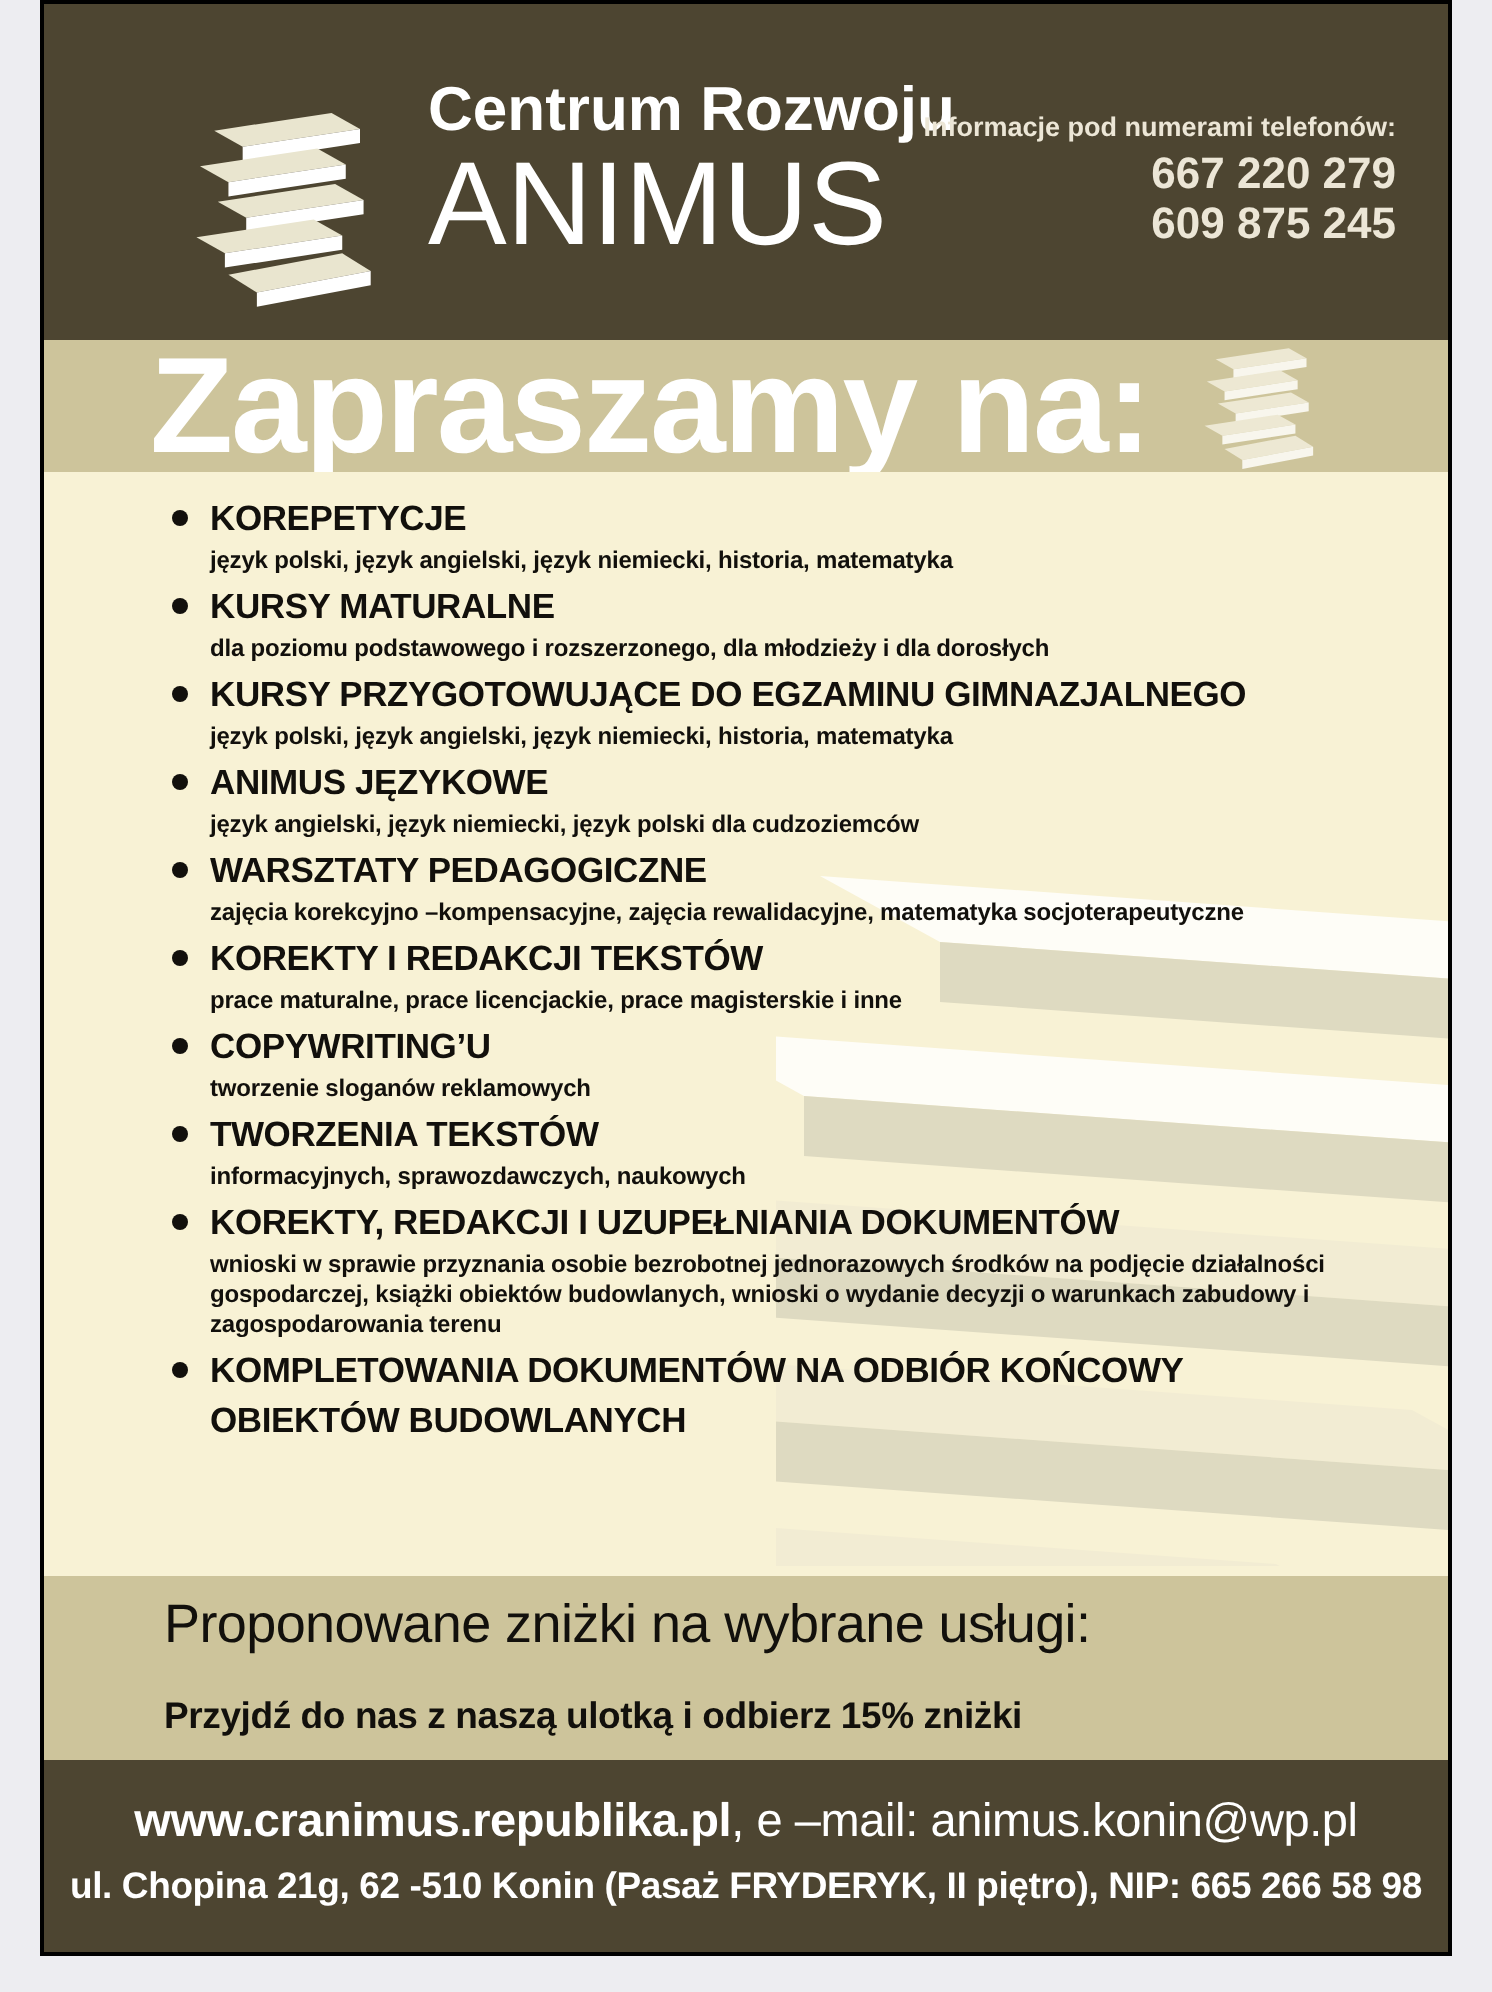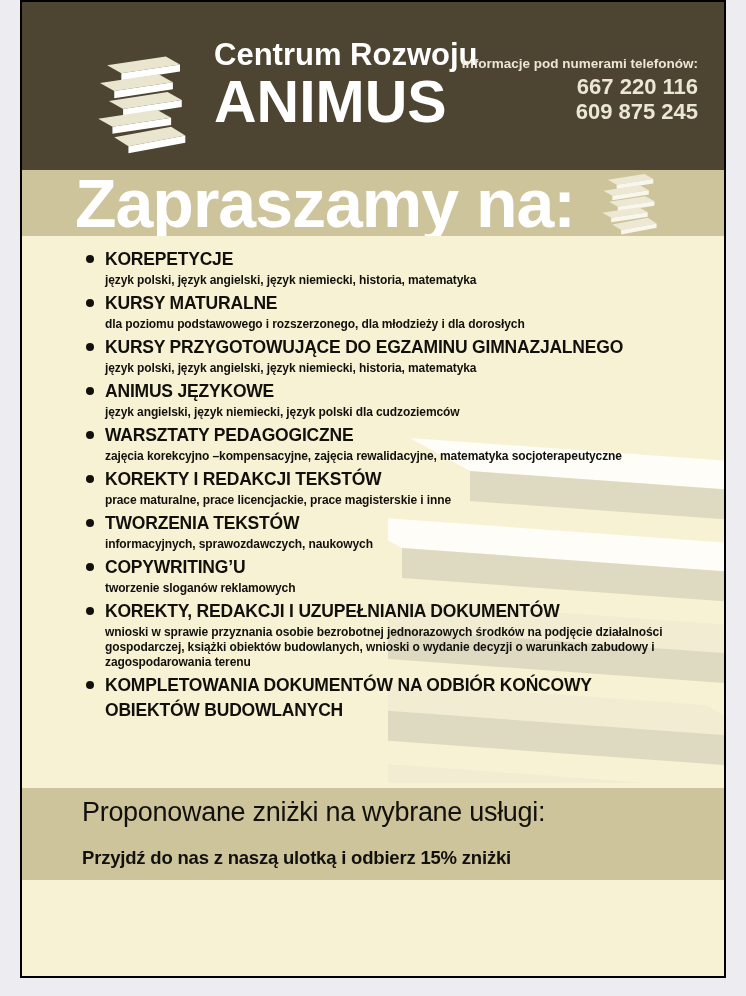--- a/index.html
+++ b/index.html
@@ -18,21 +18,21 @@
     position:absolute;left:20px;top:0;width:706px;height:978px;
     border:2px solid #000;background:var(--cream);
     display:flex;flex-direction:column;overflow:hidden;
   }
   
   .hdr{position:relative;height:168px;background:var(--brown);flex:0 0 auto;}
   .logo{position:absolute;left:62px;top:42px;width:112px;height:112px;
     --bt:#e9e5cf;--bf:#ffffff;}
   .brand{position:absolute;left:192px;top:36px;color:#fff;}
   .brand-top{font-size:31px;font-weight:bold;letter-spacing:0px;line-height:1.1;}
-  .brand-main{font-size:59px;font-weight:bold;letter-spacing:0px;line-height:0.95;margin-top:2px;}
+  .brand-main{font-size:59px;font-weight:normal;letter-spacing:0px;line-height:0.95;margin-top:2px;}
   .phones{position:absolute;right:26px;top:54px;text-align:right;color:var(--phoneCream);}
   .ph-label{font-size:13.5px;font-weight:bold;margin-bottom:3px;}
   .ph-num{font-size:22px;font-weight:bold;line-height:1.15;}
   
   .band{position:relative;height:66px;background:var(--tan);flex:0 0 auto;}
   .band-title{position:absolute;left:53px;top:1px;color:#fff;
     font-size:68px;font-weight:bold;letter-spacing:-1px;line-height:64px;}
   .band-logo{position:absolute;right:54px;top:3px;width:80px;height:62px;
     --bt:#f1edda;--bf:#fdfcf6;opacity:.9;}
   
@@ -93,21 +93,21 @@
   <header class="hdr">
     <svg class="logo" viewBox="0 0 110 126" aria-hidden="true">
       <use href="#books-stack"></use>
     </svg>
     <div class="brand">
       <div class="brand-top">Centrum Rozwoju</div>
       <div class="brand-main">ANIMUS</div>
     </div>
     <div class="phones">
       <div class="ph-label">Informacje pod numerami telefonów:</div>
-      <div class="ph-num">667 220 116</div>
+      <div class="ph-num">667 220 279</div>
       <div class="ph-num">609 875 245</div>
     </div>
   </header>
 
   <div class="band">
     <div class="band-title">Zapraszamy na:</div>
     <svg class="band-logo" viewBox="8 12 100 112" aria-hidden="true">
       <use href="#books-stack"></use>
     </svg>
   </div>
@@ -167,41 +167,47 @@
 
 
       <ul class="list">
         <li>
           <span class="dot"></span>
           <div class="it-title">KOREKTY I REDAKCJI TEKSTÓW</div>
           <div class="it-desc">prace maturalne, prace licencjackie, prace magisterskie i inne</div>
         </li>
         <li>
           <span class="dot"></span>
+          <div class="it-title">COPYWRITING’U</div>
+          <div class="it-desc">tworzenie sloganów reklamowych</div>
+        </li>
+        <li>
+          <span class="dot"></span>
           <div class="it-title">TWORZENIA TEKSTÓW</div>
           <div class="it-desc">informacyjnych, sprawozdawczych, naukowych</div>
-        </li>
-        <li>
-          <span class="dot"></span>
-          <div class="it-title">COPYWRITING’U</div>
-          <div class="it-desc">tworzenie sloganów reklamowych</div>
         </li>
         <li>
           <span class="dot"></span>
           <div class="it-title">KOREKTY, REDAKCJI I UZUPEŁNIANIA DOKUMENTÓW</div>
           <div class="it-desc">wnioski w sprawie przyznania osobie bezrobotnej jednorazowych środków na podjęcie działalności gospodarczej, książki obiektów budowlanych, wnioski o wydanie decyzji o warunkach zabudowy i zagospodarowania terenu</div>
         </li>
         <li>
           <span class="dot"></span>
           <div class="it-title">KOMPLETOWANIA DOKUMENTÓW NA ODBIÓR KOŃCOWY</div>
           <div class="it-title t2">OBIEKTÓW BUDOWLANYCH</div>
         </li>
       </ul>
     </div>
   </main>
 
   <div class="discount">
     <h3 class="disc-heading">Proponowane zniżki na wybrane usługi:</h3>
     <div class="disc-line">Przyjdź do nas z naszą ulotką  i odbierz 15% zniżki</div>
   </div>
 
+  <footer class="ftr">
+    <div class="f1">
+      <span class="fw">www.cranimus.republika.pl</span><span>, e –mail: animus.konin@wp.pl</span>
+    </div>
+    <div class="f2">ul. Chopina 21g, 62 -510 Konin  (Pasaż FRYDERYK, II piętro), NIP: 665 266 58 98</div>
+  </footer>
 
 </div>
 
 </body></html>

